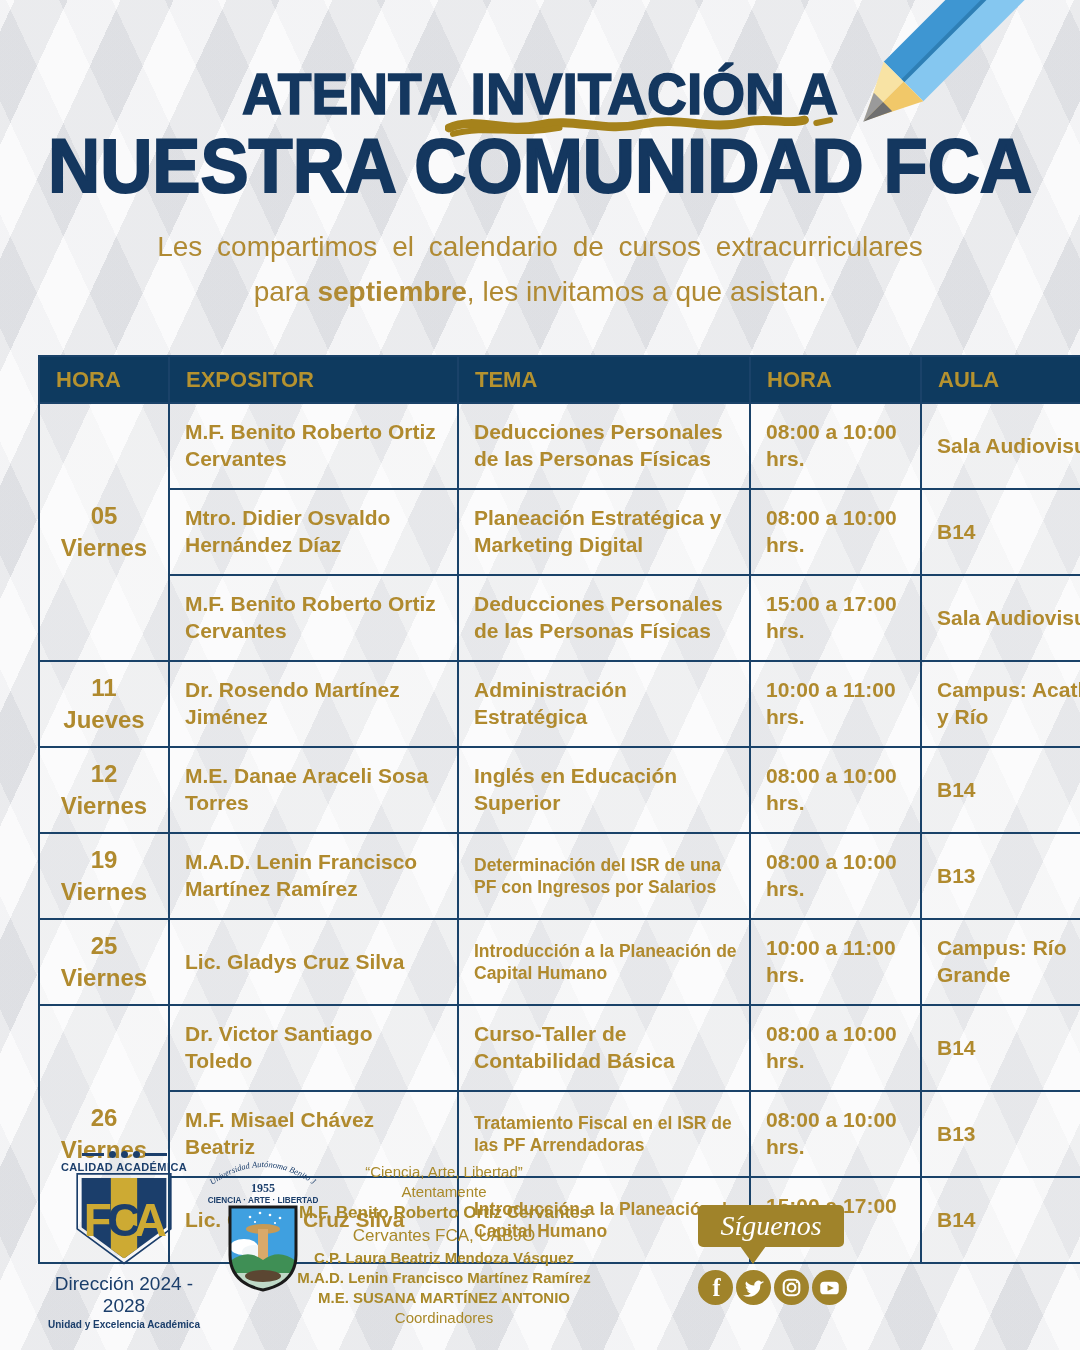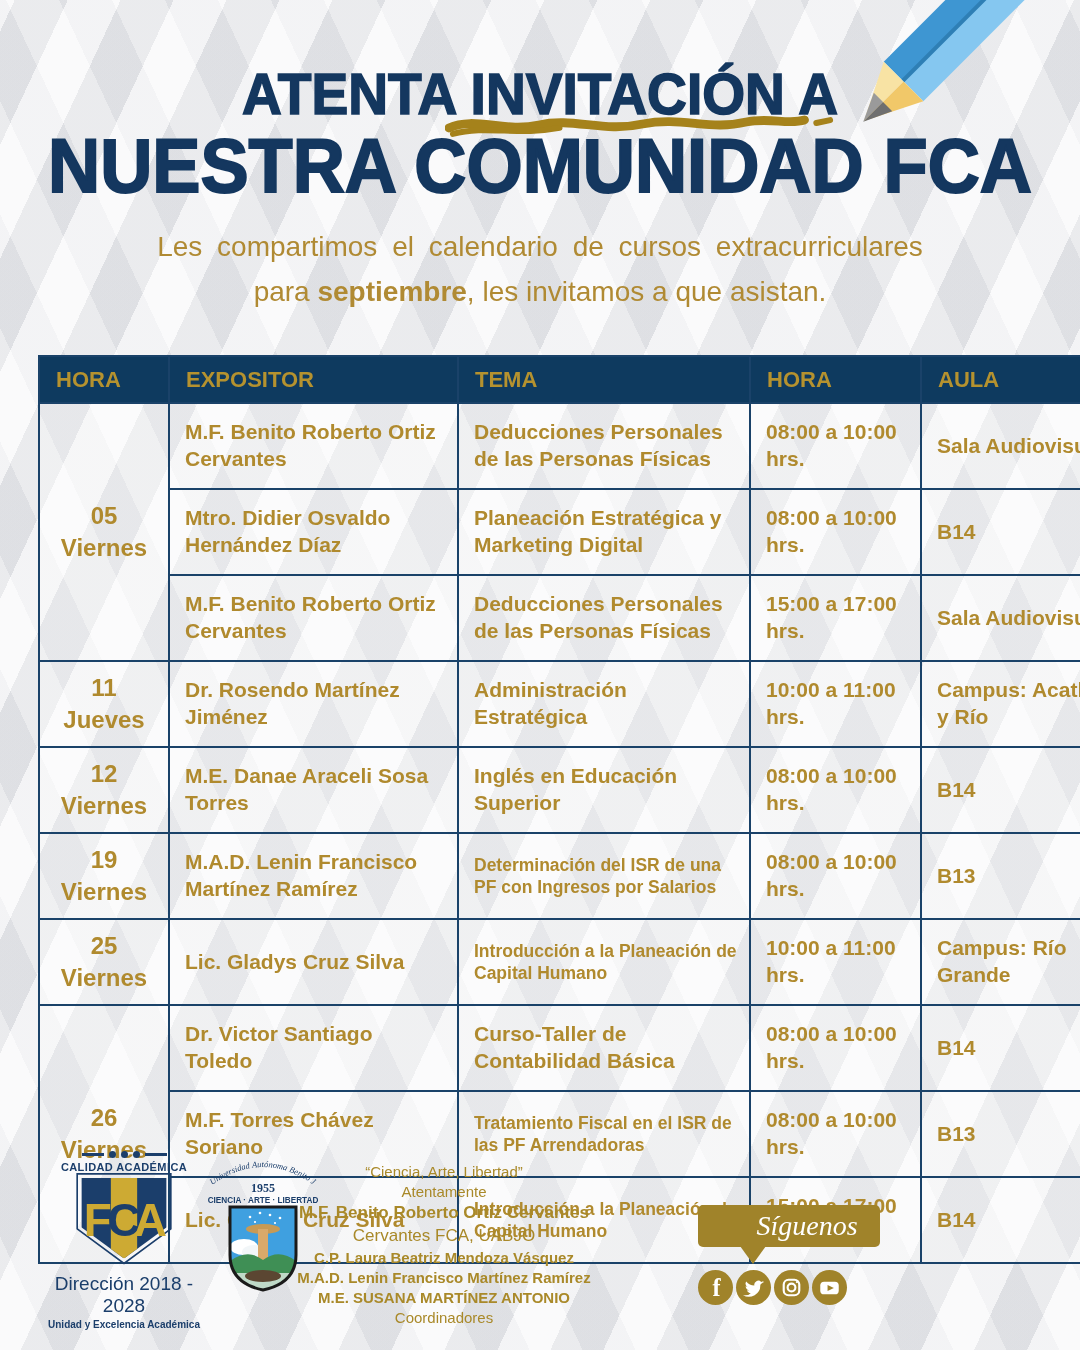--- a/index.html
+++ b/index.html
@@ -47,21 +47,21 @@
   .fca-top{font-size:11px;font-weight:bold;letter-spacing:.4px;}
   .fca-dir{font-size:19px;margin-top:4px;color:#1B3E6B;}
   .fca-sub{font-size:10px;font-weight:bold;margin-top:2px;color:#1B3E6B;}
   .uabjo-logo{position:absolute;left:208px;top:2px;width:110px;}
   .signature{position:absolute;left:0;right:0;top:18px;text-align:center;color:#A98929;font-size:15px;line-height:1.28;}
   .signature div{margin:1px 0;}
   .signature .big{font-size:17px;}
   .signature .b{font-weight:bold;}
   .social{position:absolute;right:40px;top:62px;width:150px;}
   .siguenos{position:relative;width:146px;height:42px;background:#A0832A;border-radius:5px;color:#fff;
-    font-family:"Liberation Serif",serif;font-style:italic;font-size:28px;display:flex;align-items:center;justify-content:center;padding-left:36px;}
+    font-family:"Liberation Serif",serif;font-style:italic;font-size:28px;display:flex;align-items:center;justify-content:center;}
   .siguenos .ptr{position:absolute;left:42px;top:41px;width:0;height:0;border-left:13px solid transparent;border-right:13px solid transparent;border-top:18px solid #A0832A;}
   .icons{display:flex;gap:3px;margin-top:23px;}
   .icons .circ{width:35px;height:35px;border-radius:50%;background:#A0832A;display:flex;align-items:center;justify-content:center;cursor:pointer;}
 </style>
 </head>
 <body>
 
 <div class="page">
 
   <svg class="pencil" viewBox="0 0 320 230">
@@ -166,21 +166,21 @@
           <td class="date-cell" rowspan="3">
             <div class="date-day">26</div>
             <div class="date-weekday">Viernes</div>
           </td>
           <td>Dr. Victor Santiago Toledo</td>
           <td>Curso-Taller de Contabilidad Básica</td>
           <td>08:00 a 10:00 hrs.</td>
           <td>B14</td>
         </tr>
         <tr>
-          <td>M.F. Torres Chávez Soriano</td>
+          <td>M.F. Misael Chávez Beatriz</td>
           <td class="tema-small">Tratamiento Fiscal en el ISR de las PF Arrendadoras</td>
           <td>08:00 a 10:00 hrs.</td>
           <td>B13</td>
         </tr>
         <tr>
           <td>Lic. Gladys Cruz Silva</td>
           <td class="tema-small">Introducción a la Planeación de Capital Humano</td>
           <td>15:00 a 17:00 hrs.</td>
           <td>B14</td>
         </tr>
@@ -206,21 +206,21 @@
           </defs>
         <path d="M3,1 H117 V68 L60,110 L3,68 Z" fill="none" stroke="#1B3E6B" stroke-width="2"></path>
         <g clip-path="url(#shieldClip)">
           <rect x="8" y="6" width="104" height="98" fill="#1B3E6B"></rect>
           <rect x="44" y="6" width="32" height="98" fill="#CDAA33"></rect>
         </g>
         <text x="28" y="77" font-size="56" font-weight="bold" font-family="Liberation Sans, sans-serif" text-anchor="middle" fill="#CDAA33">F</text>
         <text x="60" y="77" font-size="56" font-weight="bold" font-family="Liberation Sans, sans-serif" text-anchor="middle" fill="#1B3E6B">C</text>
         <text x="92" y="77" font-size="56" font-weight="bold" font-family="Liberation Sans, sans-serif" text-anchor="middle" fill="#CDAA33">A</text>
       </svg>
-      <div class="fca-dir">Dirección 2018 - 2028</div>
+      <div class="fca-dir">Dirección 2024 - 2028</div>
       <div class="fca-sub">Unidad y Excelencia Académica</div>
     </div>
 
     <div class="uabjo-logo">
       <svg width="110" height="160" viewBox="0 0 110 160">
         <defs>
           <path id="arcT" d="M4,40 Q55,4 106,40"></path>
           <clipPath id="crestClip">
               <path d="M22,62 h66 v48 q0,28 -33,35 q-33,-7 -33,-35 Z"></path>
             </clipPath>

